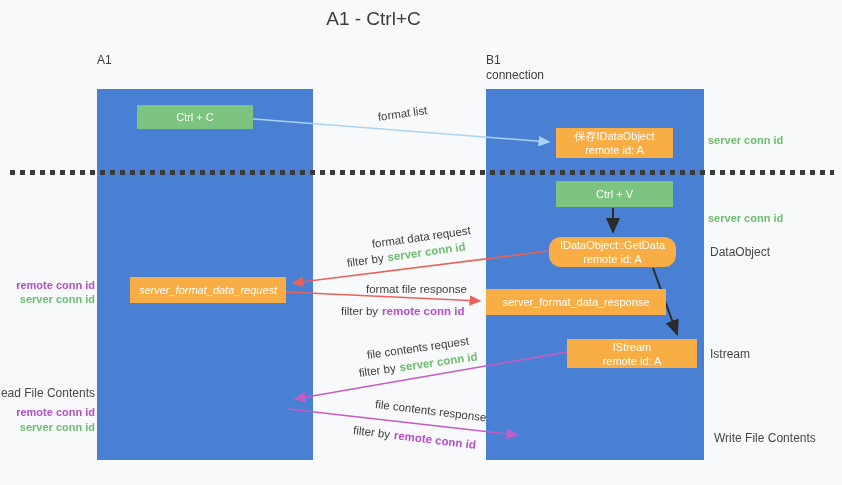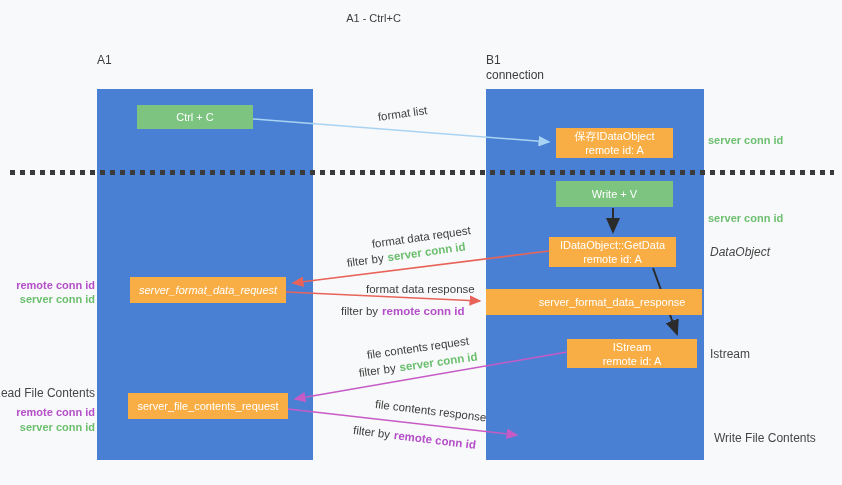--- a/index.html
+++ b/index.html
@@ -6,21 +6,21 @@
   body{
     font-family:"Liberation Sans","DejaVu Sans",sans-serif;
     background:var(--background,#f8f9fa);
   }
   .canvas{
     position:relative;width:842px;height:485px;overflow:hidden;
     background:var(--background,#f8f9fa);
   }
   .title{
     position:absolute;left:0;top:8px;width:747px;text-align:center;
-    font-size:11px;line-height:21px;color:var(--text-dark,#3d3d3d);
+    font-size:19px;line-height:21px;color:var(--text-dark,#3d3d3d);
   }
   .lane-header{
     position:absolute;top:53px;text-align:left;
     font-size:12px;line-height:15px;color:#3d3d3d;
   }
   .lane{
     position:absolute;top:89px;height:371px;background:var(--lane-blue,#4a80d4);
   }
   .dotted-line{
     position:absolute;top:170px;left:10px;width:824px;height:5px;
@@ -103,71 +103,68 @@
   <div class="node green" style="left:137px;top:105px;width:116px;height:24px;">
     <span>Ctrl + C</span>
   </div>
 
   <div class="node orange" style="left:556px;top:128px;width:117px;height:30px;">
     <span>保存IDataObject</span>
     <span>remote id: A</span>
   </div>
 
   <div class="node green" style="left:556px;top:181px;width:117px;height:26px;">
-    <span>Write + V</span>
+    <span>Ctrl + V</span>
   </div>
 
-  <div class="node orange" style="left:549px;top:237px;width:127px;height:30px;">
+  <div class="node orange" style="left:549px;top:237px;width:127px;height:30px;border-radius:12px;">
     <span>IDataObject::GetData</span>
     <span>remote id: A</span>
   </div>
 
   <div class="node orange" style="left:130px;top:277px;width:156px;height:26px;font-style:italic;">
     <span>server_format_data_request</span>
   </div>
 
-  <div class="node orange" style="left:486px;top:289px;width:180px;height:26px;padding-left:36px;">
+  <div class="node orange" style="left:486px;top:289px;width:180px;height:26px;">
     <span>server_format_data_response</span>
   </div>
 
   <div class="node orange" style="left:567px;top:339px;width:130px;height:29px;">
     <span>IStream</span>
     <span>remote id: A</span>
   </div>
 
-  <div class="node orange" style="left:128px;top:393px;width:160px;height:26px;">
-    <span>server_file_contents_request</span>
-  </div>
 
 
   <div class="edge-label tilt-up" style="left:377px;top:111px;">format list</div>
 
   <div class="edge-label tilt-up" style="left:371px;top:238px;">format data request</div>
   <div class="edge-label tilt-up" style="left:346px;top:257px;">
     <span>filter by</span><span class="green-strong gap">server conn id</span>
   </div>
 
-  <div class="edge-label" style="left:366px;top:283px;">format data response</div>
+  <div class="edge-label" style="left:366px;top:283px;">format file response</div>
   <div class="edge-label" style="left:341px;top:305px;">
     <span>filter by</span><span class="purple-strong gap">remote conn id</span>
   </div>
 
   <div class="edge-label tilt-up" style="left:366px;top:349px;">file contents request</div>
   <div class="edge-label tilt-up" style="left:358px;top:367px;">
     <span>filter by</span><span class="green-strong gap">server conn id</span>
   </div>
 
   <div class="edge-label tilt-down" style="left:376px;top:398px;">file contents response</div>
   <div class="edge-label tilt-down" style="left:354px;top:424px;">
     <span>filter by</span><span class="purple-strong gap">remote conn id</span>
   </div>
 
   <div class="side-label green-strong" style="left:708px;top:133px;">server conn id</div>
   <div class="side-label green-strong" style="left:708px;top:211px;">server conn id</div>
-  <div class="side-label plain" style="left:710px;top:245px;font-style:italic;">DataObject</div>
+  <div class="side-label plain" style="left:710px;top:245px;">DataObject</div>
   <div class="side-label plain" style="left:710px;top:347px;">Istream</div>
   <div class="side-label plain" style="left:714px;top:431px;">Write File Contents</div>
 
   <div class="side-label purple-strong side-left" style="top:278px;">remote conn id</div>
   <div class="side-label green-strong side-left" style="top:292px;">server conn id</div>
   <div class="side-label plain side-left" style="top:386px;">Read File Contents</div>
   <div class="side-label purple-strong side-left" style="top:405px;">remote conn id</div>
   <div class="side-label green-strong side-left" style="top:420px;">server conn id</div>
 
 </div>

